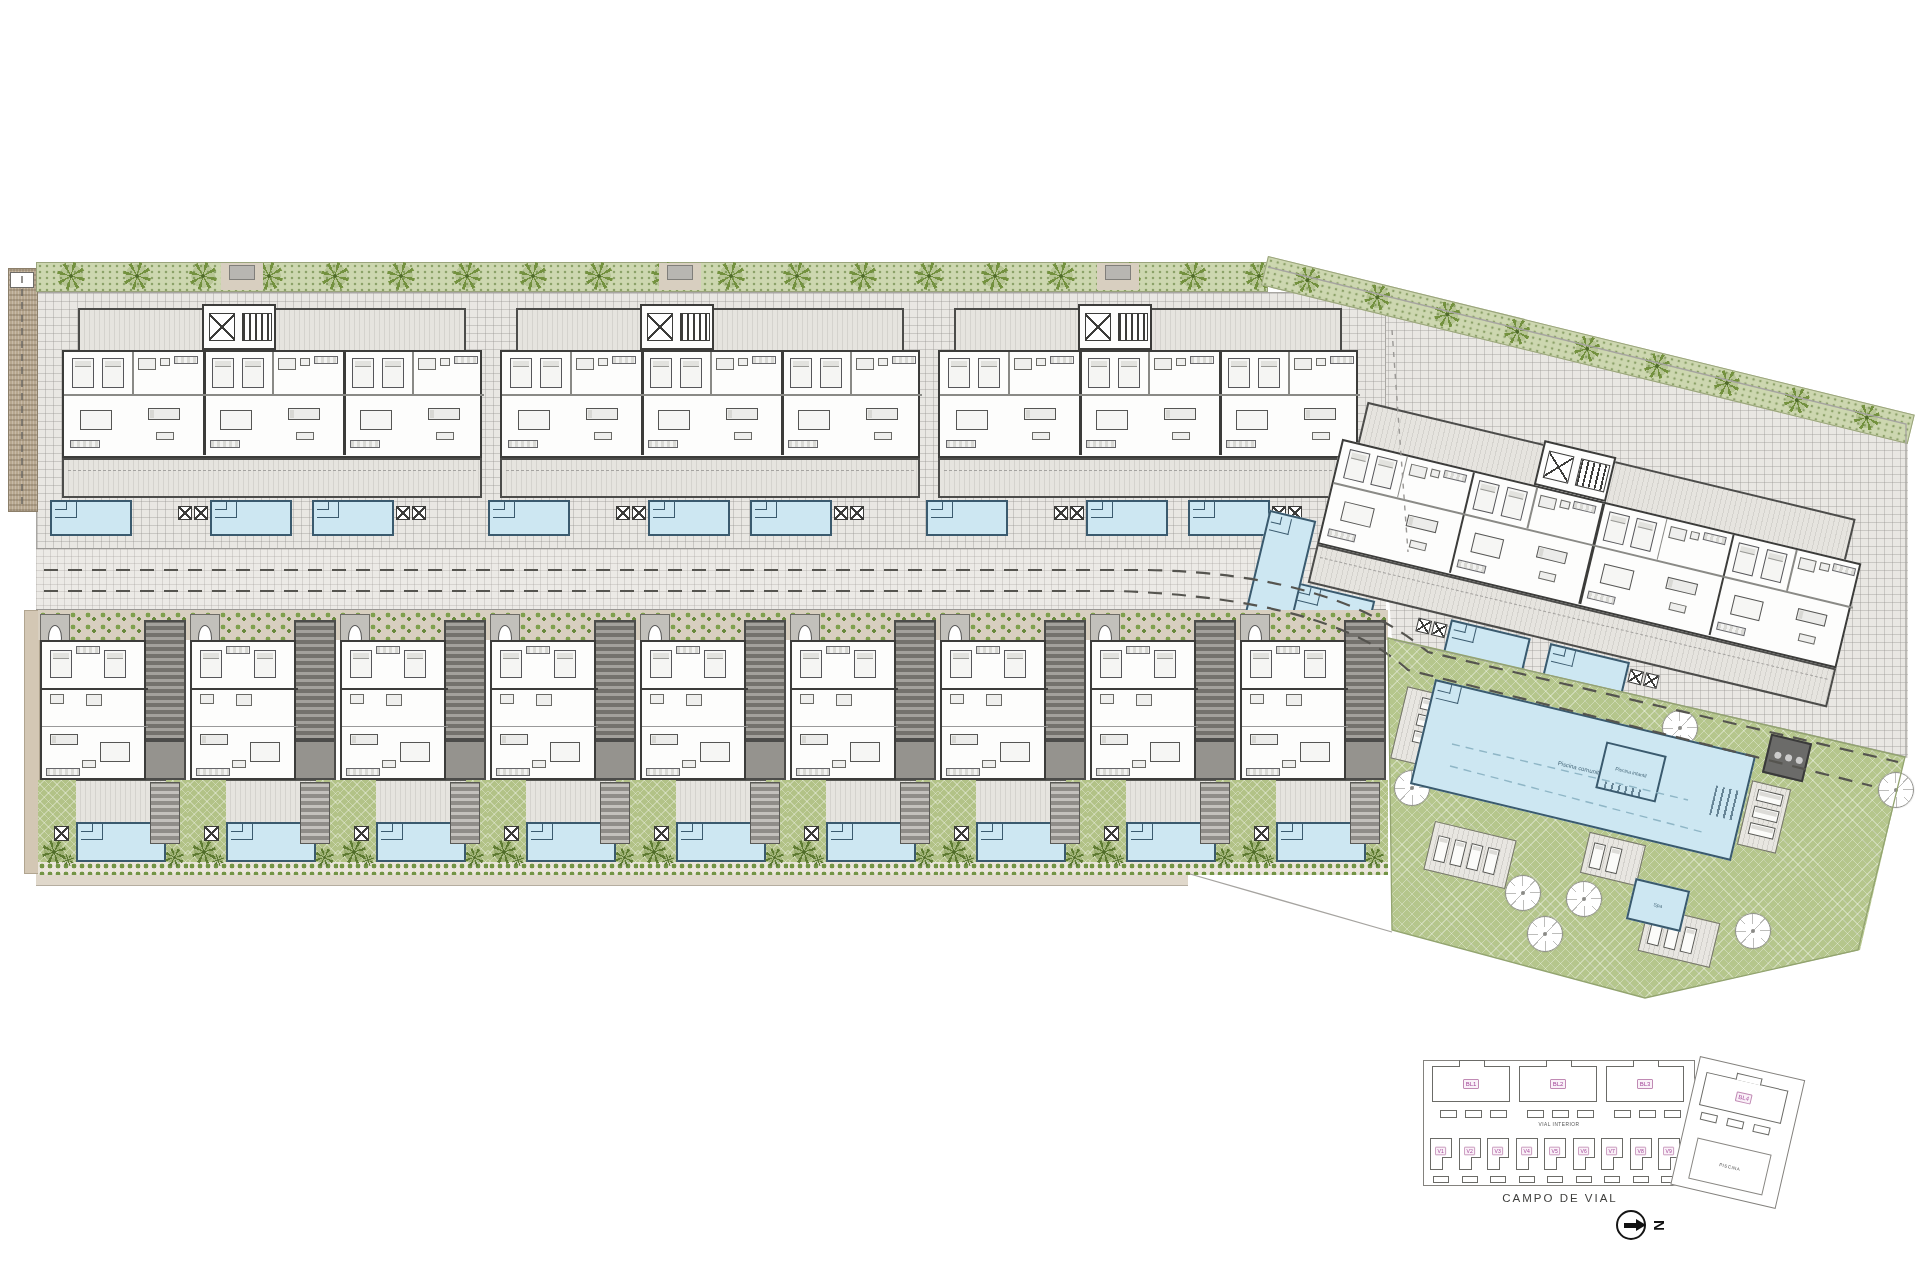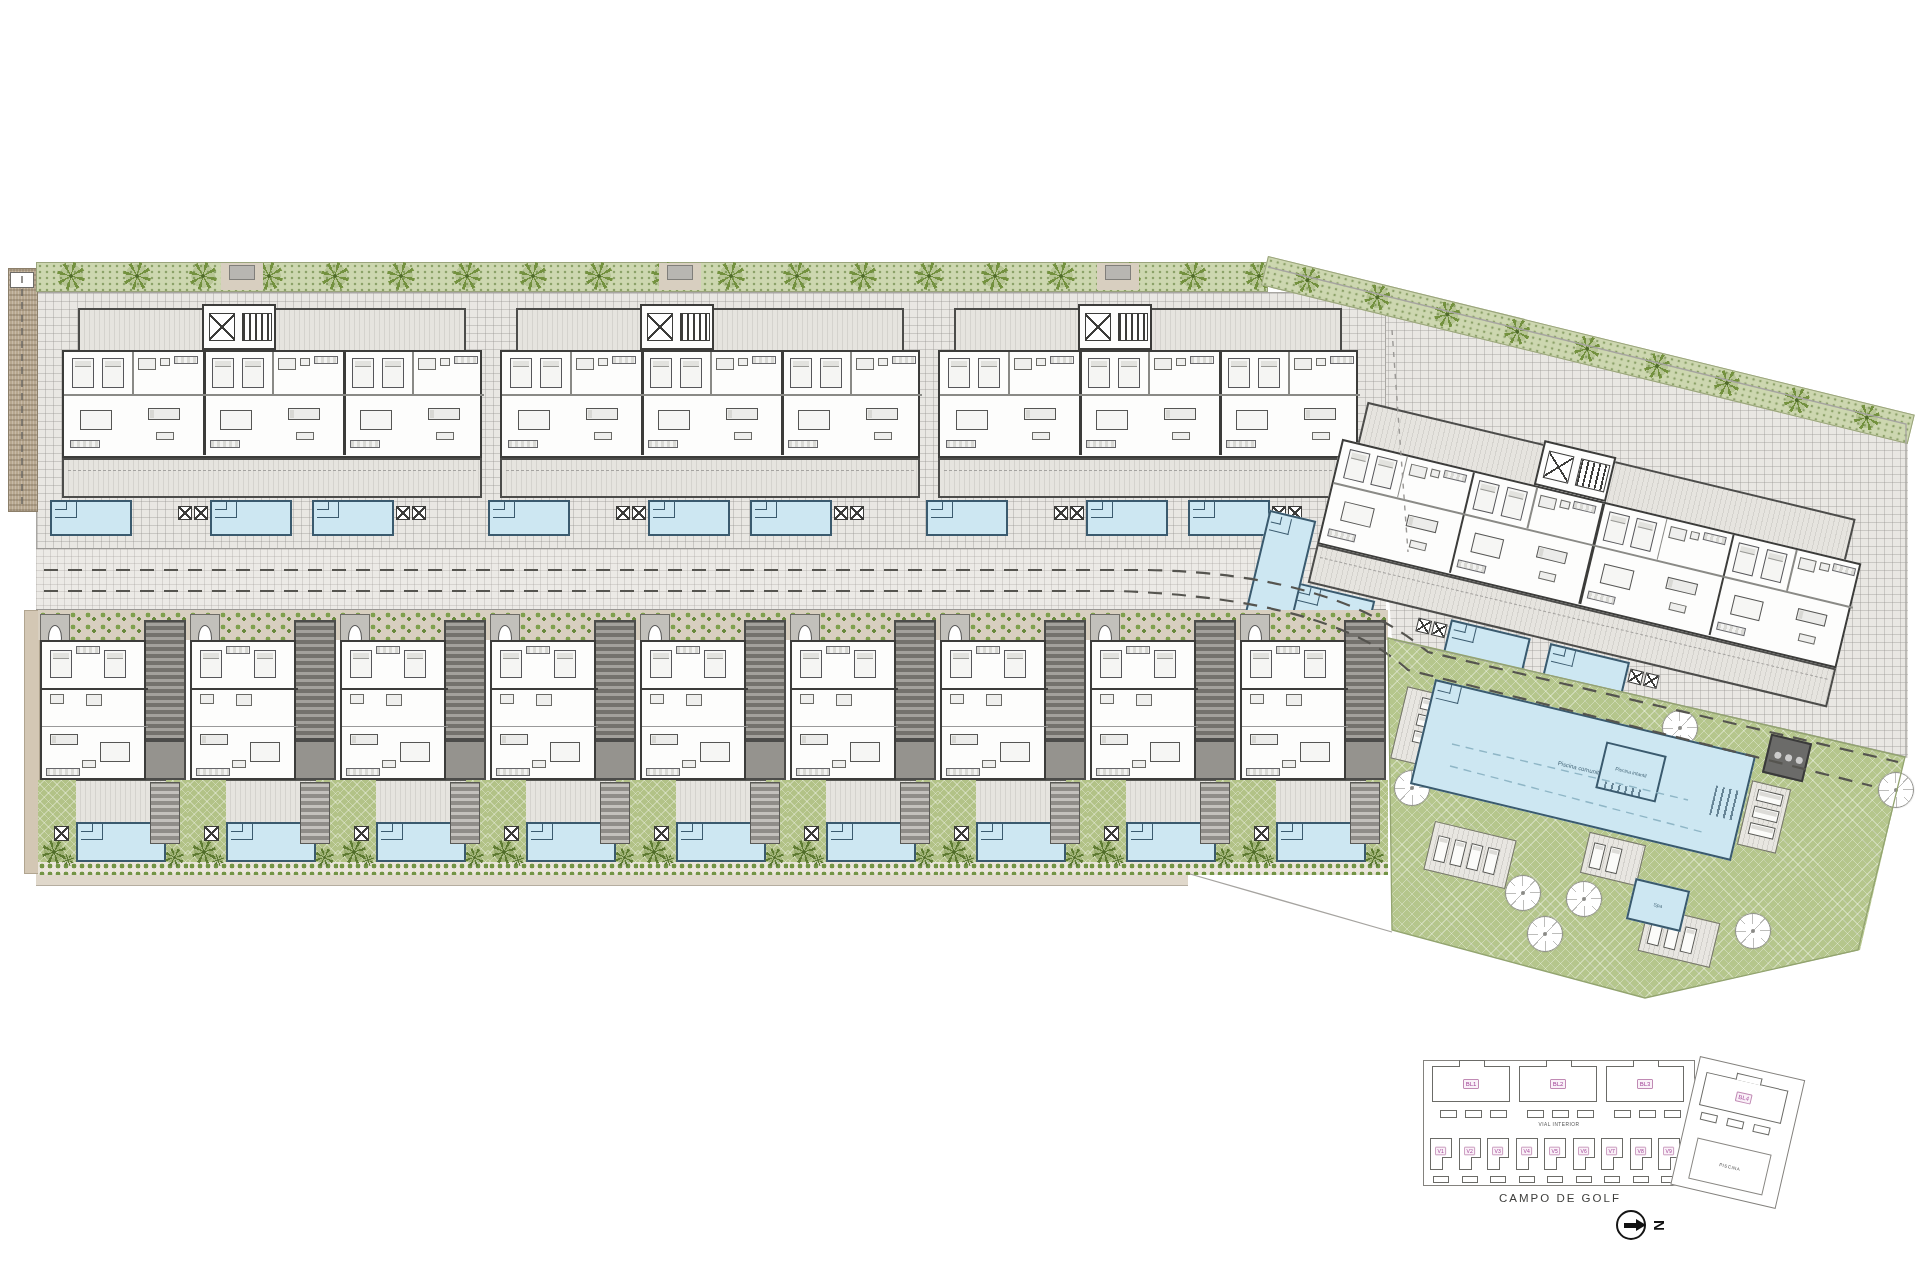--- a/index.html
+++ b/index.html
@@ -837,21 +837,21 @@
         <div class="abs kp-p" style="left: 127px; top: 124px; width: 16px; height: 7px;"></div>
         <div class="abs kp-v" style="left: 152.5px; top: 86px; width: 22px; height: 32px;"><span class="kp-lab">V6</span></div>
         <div class="abs kp-p" style="left: 155.5px; top: 124px; width: 16px; height: 7px;"></div>
         <div class="abs kp-v" style="left: 181px; top: 86px; width: 22px; height: 32px;"><span class="kp-lab">V7</span></div>
         <div class="abs kp-p" style="left: 184px; top: 124px; width: 16px; height: 7px;"></div>
         <div class="abs kp-v" style="left: 209.5px; top: 86px; width: 22px; height: 32px;"><span class="kp-lab">V8</span></div>
         <div class="abs kp-p" style="left: 212.5px; top: 124px; width: 16px; height: 7px;"></div>
         <div class="abs kp-v" style="left: 238px; top: 86px; width: 22px; height: 32px;"><span class="kp-lab">V9</span></div>
         <div class="abs kp-p" style="left: 241px; top: 124px; width: 16px; height: 7px;"></div>
       </div>
-    <div class="abs kp-campo">CAMPO DE GOLF</div>
+    <div class="abs kp-campo">CAMPO DE VIAL</div>
     <div class="abs kp-tilt">
       <div class="abs kp-outer"></div>
       <div class="abs kp-b4">
         <span class="kp-lab">BL4</span>
       </div>
       <div id="kp-b4pools" class="abs" style="left:0;top:0;width:108px;height:132px;">
           <div class="abs kp-p" style="left: 14px; top: 54px; width: 17px; height: 8px;"></div>
           <div class="abs kp-p" style="left: 41px; top: 54px; width: 17px; height: 8px;"></div>
           <div class="abs kp-p" style="left: 68px; top: 54px; width: 17px; height: 8px;"></div>
         </div>

